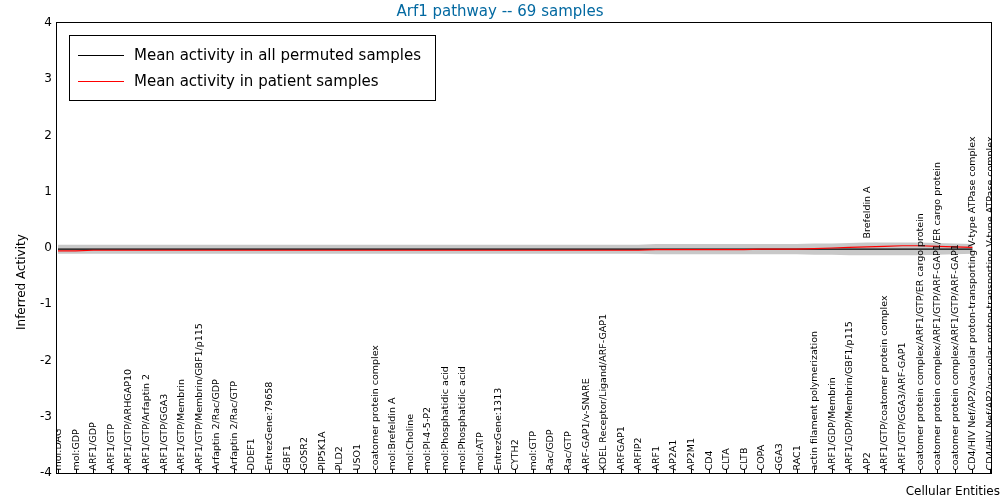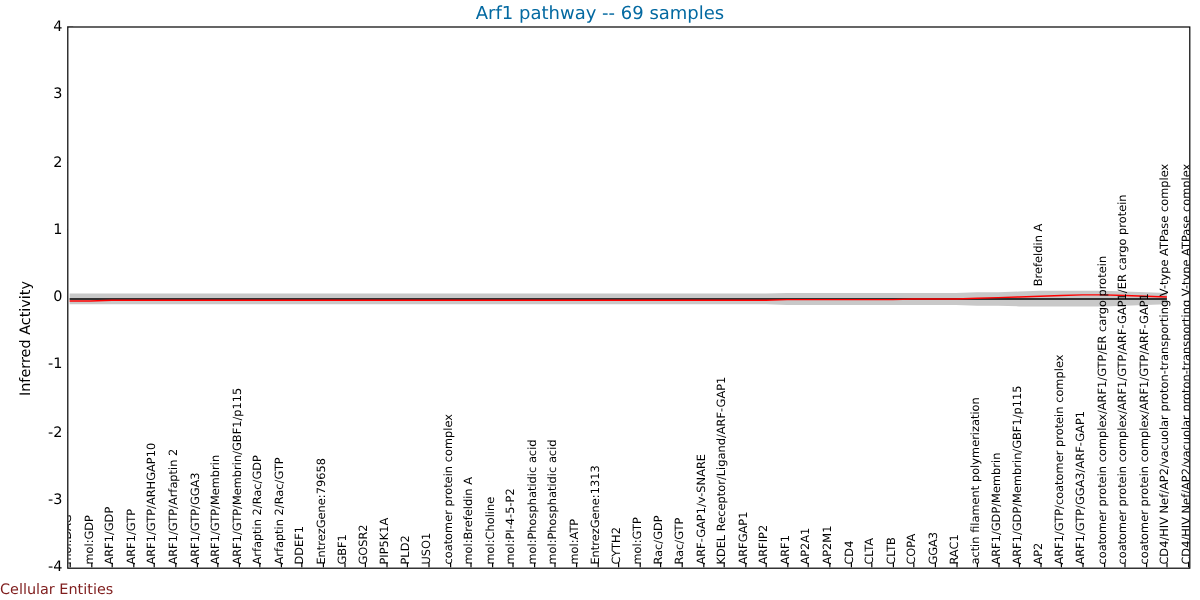--- a/index.html
+++ b/index.html
@@ -65,23 +65,23 @@
     width: 5px;
     height: 1px;
     background: #000;
   }
   
   #x-axis-label {
     position: absolute;
     left: 0;
     top: 484px;
     width: 1000px;
-    text-align: left;
+    text-align: right;
     font-size: 12px;
-    color: #7f1d1d;
+    color: #000000;
   }
   .xtick-label {
     position: absolute;
     bottom: 0;
     transform-origin: left bottom;
     transform: rotate(-90deg);
     font-size: 9.5px;
     line-height: 9.5px;
     color: #000;
     white-space: nowrap;
@@ -269,14 +269,24 @@
         <div class="xtick-label" style="left: 901.83px; bottom: 3px;">coatomer protein complex/ARF1/GTP/ARF-GAP1</div>
         <div class="xtick-mark" style="left: 915.415px;"></div>
         <div class="xtick-label" style="left: 919.415px; bottom: 3px;">CD4/HIV Nef/AP2/vacuolar proton-transporting V-type ATPase complex</div>
         <div class="xtick-mark" style="left: 933px;"></div>
         <div class="xtick-label" style="left: 937px; bottom: 3px;">CD4/HIV Nef/AP2/vacuolar proton-transporting V-type ATPase complex</div>
       </div>
     <div id="annotation-layer">
         <div class="xtick-label" style="left: 813.906px; bottom: 235px;">Brefeldin A</div>
       </div>
 
+    <div id="legend">
+      <div class="legend-row">
+        <span class="legend-swatch" style="border-top-color: rgb(0, 0, 0);"></span>
+        <span class="legend-text">Mean activity in all permuted samples</span>
+      </div>
+      <div class="legend-row">
+        <span class="legend-swatch" style="border-top-color: rgb(255, 0, 0);"></span>
+        <span class="legend-text">Mean activity in patient samples</span>
+      </div>
+    </div>
   </div>
 </div>
 
 </body></html>

